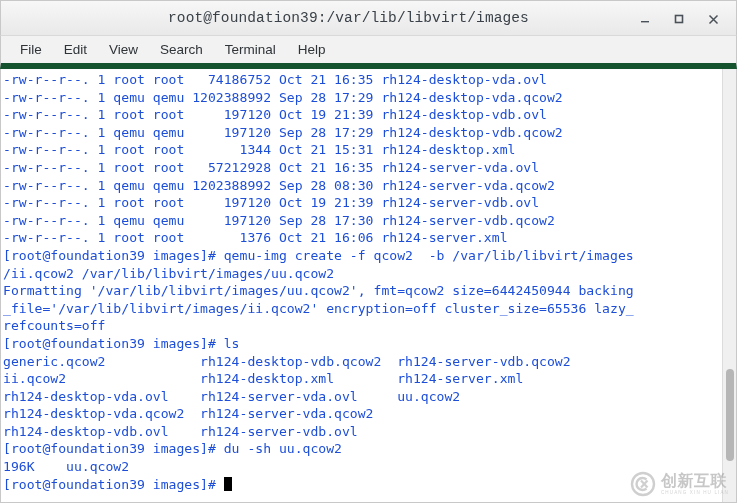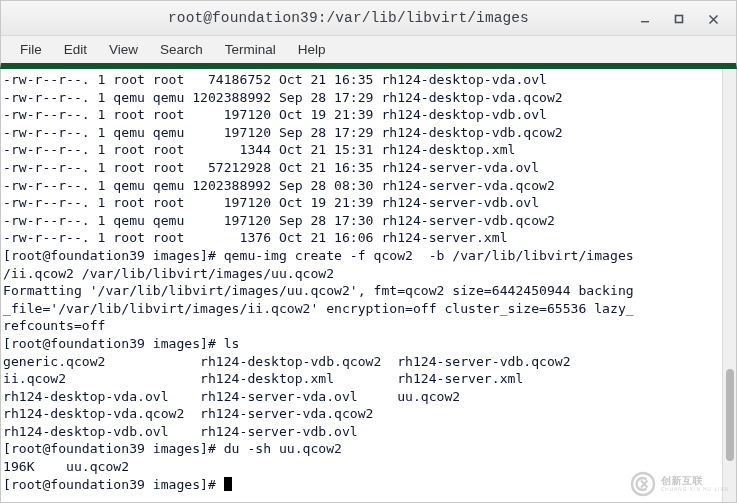--- a/index.html
+++ b/index.html
@@ -96,21 +96,21 @@
     position: relative;
     background: #ffffff;
     overflow: hidden;
     padding: 2px 0 0 2px;
     box-sizing: border-box;
   }
   .line {
     font-family: "DejaVu Sans Mono", "Liberation Mono", monospace;
     font-size: 13.1px;
     line-height: 17.6px;
-    color: #0f172a;
+    color: #1d4ed8;
     white-space: pre;
     letter-spacing: 0px;
     height: 17.6px;
   }
   .cursor {
     display: inline-block;
     width: 8px;
     height: 14px;
     background: #000000;
     vertical-align: -2px;
@@ -144,21 +144,21 @@
     pointer-events: none;
   }
   .wm-mark {
     width: 26px;
     height: 26px;
     flex: 0 0 26px;
   }
   .wm-texts { display: flex; flex-direction: column; line-height: 1; }
   .wm-cn {
     font-family: "DejaVu Sans", sans-serif;
-    font-size: 10px;
+    font-size: 16px;
     color: #9a9a9a;
     font-weight: 700;
     letter-spacing: 0.5px;
   }
   .wm-en {
     font-family: "Liberation Sans", sans-serif;
     font-size: 4.6px;
     color: #b0b0b0;
     letter-spacing: 1.1px;
     margin-top: 2px;

